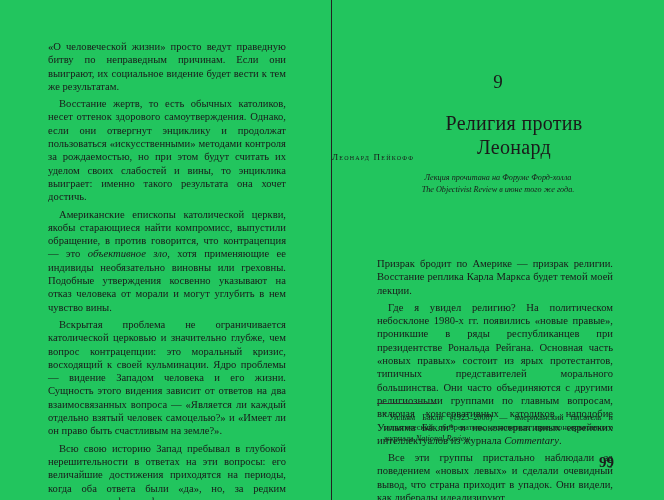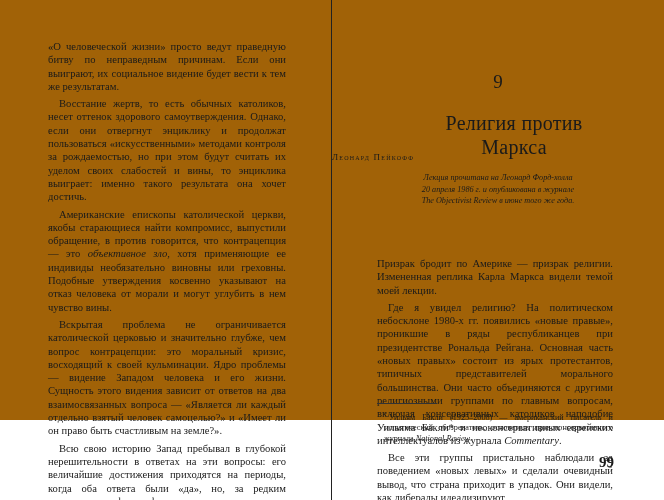--- a/index.html
+++ b/index.html
@@ -1,18 +1,18 @@
 <!DOCTYPE html>
 <html><head>
 <meta charset="utf-8">
 <style>
   html, body { margin: 0; padding: 0; background: #ffffff; }
   body { width: 664px; height: 500px; overflow: hidden; position: relative;
          font-family: "Liberation Serif", "DejaVu Serif", serif; color: #1a1a1a; }
-  .spread { position: absolute; left: 0; top: 0; width: 664px; height: 420px; background: #a16207; }
+  .spread { position: absolute; left: 0; top: 0; width: 664px; height: 500px; background: #22c55e; }
   .divider { position: absolute; left: 331px; top: 0; width: 1px; height: 500px; background: #222; }
   .page { position: absolute; top: 0; height: 500px; }
   .page-left { left: 0; width: 331px; }
   .page-right { left: 332px; width: 332px; }
 
   .body-text { position: absolute; font-size: 10.6px; line-height: 13.3px; text-align: justify; }
   .page-left .body-text { left: 48px; top: 40px; width: 238px; }
   .body-text p { margin: 0 0 4px 0; text-indent: 11px; hyphens: manual; }
   .body-text p.first { text-indent: 0; }
 
@@ -46,29 +46,28 @@
       <p>Восстание жертв, то есть обычных католиков, несет оттенок здорового самоутверждения. Однако, если они отвергнут энциклику и продолжат пользоваться «искусственными» методами контроля за рождаемостью, но при этом будут считать их уделом своих слабостей и вины, то энциклика выиграет: именно такого результата она хочет достичь.</p>
       <p><span>Американские епископы католической церкви, якобы старающиеся найти компромисс, выпустили обращение, в против говорится, что контрацепция — это </span><i>объективное зло</i><span>, хотя применяющие ее индивиды необязательно виновны или греховны. Подобные утверждения косвенно указывают на отказ человека от морали и могут углубить в нем чувство вины.</span></p>
       <p>Вскрытая проблема не ограничивается католической церковью и значительно глубже, чем вопрос контрацепции: это моральный кризис, восходящий к своей кульминации. Ядро проблемы — видение Западом человека и его жизни. Сущность этого видения зависит от ответов на два взаимосвязанных вопроса — «Является ли каждый отдельно взятый человек самоцелью?» и «Имеет ли он право быть счастливым на земле?».</p>
       <p>Всю свою историю Запад пребывал в глубокой нерешительности в ответах на эти вопросы: его величайшие достижения приходятся на периоды, когда оба ответа были «да», но, за редким исключением, философы, как выразители взглядов своих эпох, провозглашали «нет».</p>
 
     </div>
   </div>
 
   <div class="page page-right">
     <div class="chapter-num">9</div>
-    <h1 class="chapter-title"><span>Религия против</span><br><span>Маркса</span></h1>
+    <h1 class="chapter-title"><span>Религия против</span><br><span>Леонард</span></h1>
     <div class="author">Леонард Пейкофф</div>
     <div class="epigraph">
-      <div>Лекция прочитана на Леонард Форд-холла</div>
-      <div>20 апреля 1986 г. и опубликована в журнале</div>
+      <div>Лекция прочитана на Форуме Форд-холла</div>
       <div>The Objectivist Review в июне того же года.</div>
     </div>
     <div class="body-text">
-      <p class="first">Призрак бродит по Америке — призрак религии. Измененная реплика Карла Маркса видели темой моей лекции.</p>
+      <p class="first">Призрак бродит по Америке — призрак религии. Восстание реплика Карла Маркса будет темой моей лекции.</p>
       <p><span>Где я увидел религию? На политическом небосклоне 1980-х гг. появились «новые правые», проникшие в ряды республиканцев при президентстве Рональда Рейгана. Основная часть «новых правых» состоит из ярых протестантов, типичных представителей морального большинства. Они часто объединяются с другими религиозными группами по главным вопросам, включая консервативных католиков наподобие Уильяма Бакли* и неоконсервативных еврейских интеллектуалов из журнала </span><i>Commentary</i><span>.</span></p>
       <p>Все эти группы пристально наблюдали за поведением «новых левых» и сделали очевидный вывод, что страна приходит в упадок. Они видели, как либералы идеализируют</p>
     </div>
     <div class="footnote-rule"></div>
     <div class="footnote"><span class="mark">*</span><span>Уильям Бакли (1925–2008) — американский писатель и политический обозреватель, основатель правоконсервативного журнала </span><i>National Review</i><span>.</span></div>
     <div class="page-number">99</div>
   </div>
 </div>
 
 </body></html>

